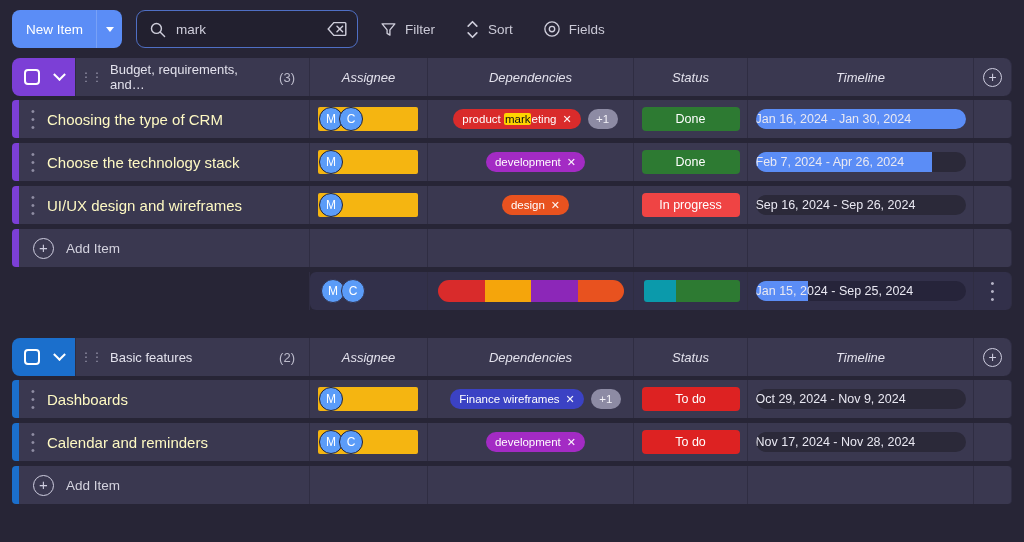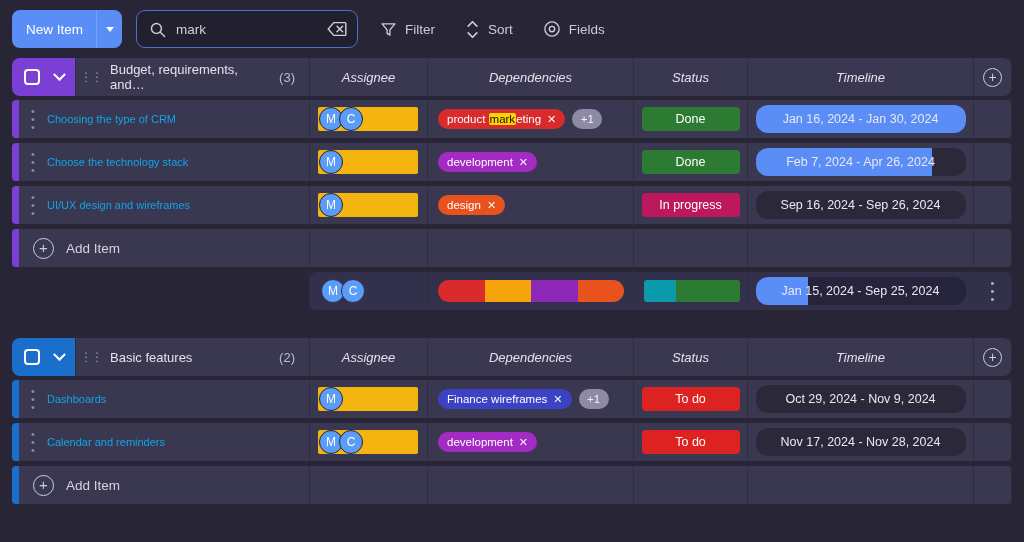--- a/index.html
+++ b/index.html
@@ -113,39 +113,39 @@
   .drow .cell {
     background: #3a3850;
     display: flex; align-items: center;
     border-right: 1px solid #2f2d42;
     font-size: 13px;
   }
   .accent { width: 7px; flex: 0 0 7px; border-radius: 4px 0 0 4px; }
   .namecell { flex: 1; display: flex; align-items: center; gap: 12px; padding-left: 12px; }
   .kebab { color: #8f8da3; font-size: 11px; line-height: 8px; cursor: pointer; width: 4px; }
   .kebab span { display:block; }
-  .rowname { color: #0ea5e9; font-size: 11px; }
+  .rowname { color: #fef9c3; font-size: 15px; }
 
   .assign-bar {
     margin-left: 8px;
     width: 100px; height: 24px;
     background: #f5b511; border-radius: 2px;
     display: flex; align-items: center; position: relative;
   }
   .avatar {
     width: 24px; height: 24px; border-radius: 50%;
     background: #5b9cf8; border: 1.5px solid #242233;
     color: #fff; font-size: 12px;
     display: flex; align-items: center; justify-content: center;
     position: absolute;
   }
   .avatar.a1 { left: 1px; }
   .avatar.a2 { left: 21px; }
 
-  .depcell { padding-left: 10px; gap: 7px; }
+  .depcell { padding-left: 10px; gap: 7px; justify-content: center; }
   .tag {
     display: inline-flex; align-items: center; gap: 6px;
     height: 20px; padding: 0 9px;
     border-radius: 10px;
     color: #fff; font-size: 11.5px; white-space: nowrap;
   }
   .tag .x { font-size: 11px; opacity: .95; cursor: pointer; }
   .hl { background: #ffd400; color: #101010; border-radius: 2px; padding: 0 1px; }
   .more-chip {
     display: inline-flex; align-items: center; justify-content: center;
@@ -155,23 +155,23 @@
 
   .statuscell { justify-content: center; }
   .status-pill {
     width: 98px; height: 24px; border-radius: 4px;
     display: flex; align-items: center; justify-content: center;
     color: #fff; font-size: 12.5px;
   }
 
   .timecell { justify-content: center; }
   .time-pill {
-    width: 210px; height: 28px; border-radius: 12px;
+    width: 210px; height: 20px; border-radius: 12px;
     background: #2b2939; position: relative; overflow: hidden;
-    display: flex; align-items: center; justify-content: center;
+    display: flex; align-items: center; 
   }
   .time-fill { position: absolute; left:0; top:0; bottom:0; background:#5b8df6; }
   .time-txt { position: relative; font-size: 12.5px; color: #e9e8f2; }
 
   .endcell { background:#3a3850; border-radius:0 4px 4px 0; border-right:none; }
 
   
   .addrow { height: 38px; margin-bottom: 5px; }
   .addrow .cell { background:#3a3850; border-right:1px solid #2f2d42; display:flex; align-items:center; }
   .add-inner { display:flex; align-items:center; gap:12px; padding-left:14px; flex:1; }
@@ -355,21 +355,21 @@
           <span class="avatar a1">M</span>
         </div>
       </div>
       <div class="cell depcell c-deps">
         <span class="tag" style="background:#e8521f">
           <span>design</span>
           <span class="x">✕</span>
         </span>
       </div>
       <div class="cell statuscell c-status">
-        <span class="status-pill" style="background:#be185d">In progress</span>
+        <span class="status-pill" style="background:#ef4444">In progress</span>
       </div>
       <div class="cell timecell c-time">
         <span class="time-pill">
           <span class="time-fill" style="width:0%"></span>
           <span class="time-txt">Sep 16, 2024 - Sep 26, 2024</span>
         </span>
       </div>
       <div class="cell endcell c-end"></div>
     </div>
 

